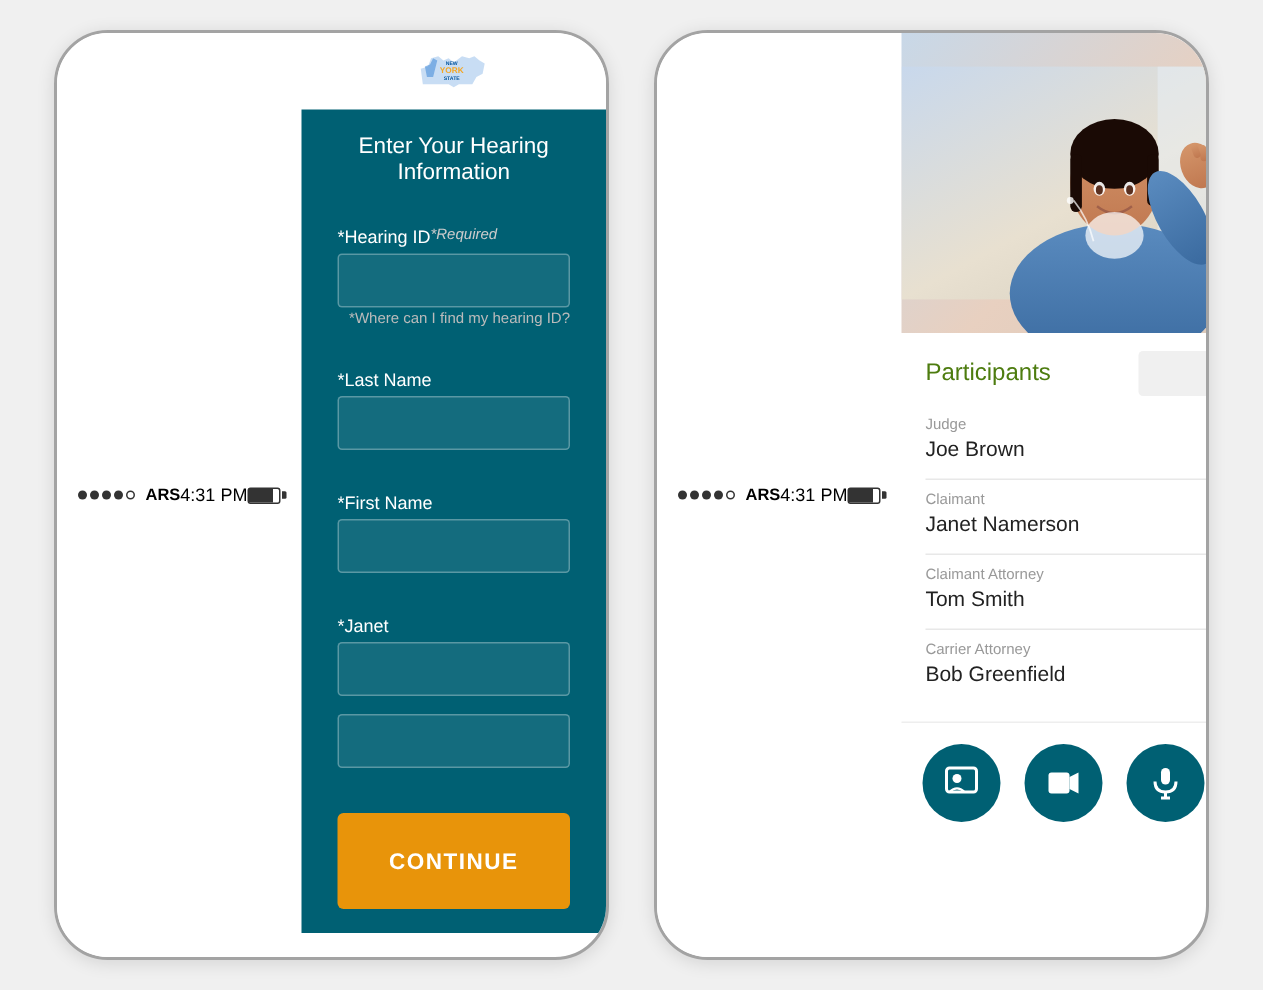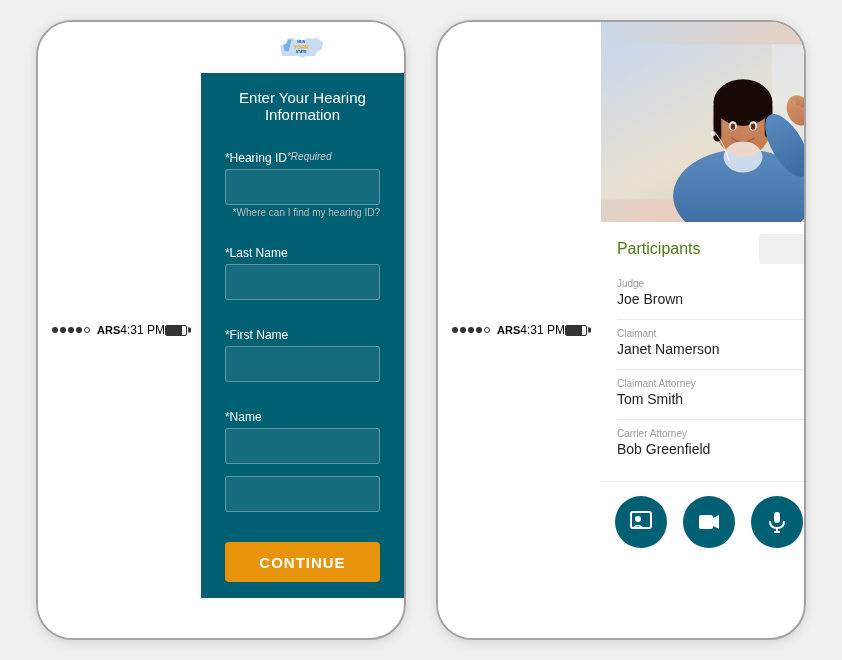--- a/index.html
+++ b/index.html
@@ -119,21 +119,21 @@
       color: #fff;
     }
     .field-hint {
       color: #bbb;
       font-size: 10px;
       text-align: right;
       margin-top: 2px;
     }
     .continue-btn {
       width: 100%;
-      height: 40px;
+      height: 64px;
       background: #e8940a;
       color: #fff;
       font-size: 15px;
       font-weight: 600;
       letter-spacing: 1px;
       border: none;
       border-radius: 4px;
       margin-top: 18px;
       cursor: pointer;
     }
@@ -287,21 +287,21 @@
       <div class="field-group">
         <div class="field-label">
           <span>*First Name</span>
         </div>
         <input class="field-input" type="text" style="">
       </div>
 
       
       <div class="field-group">
         <div class="field-label">
-          <span>*Name</span>
+          <span>*Janet</span>
         </div>
         <input class="field-input" type="email" style="">
       </div>
 
       
       <div class="field-group">
         <input class="field-input" type="tel" style="">
       </div>
 
       <button class="continue-btn">CONTINUE</button>

